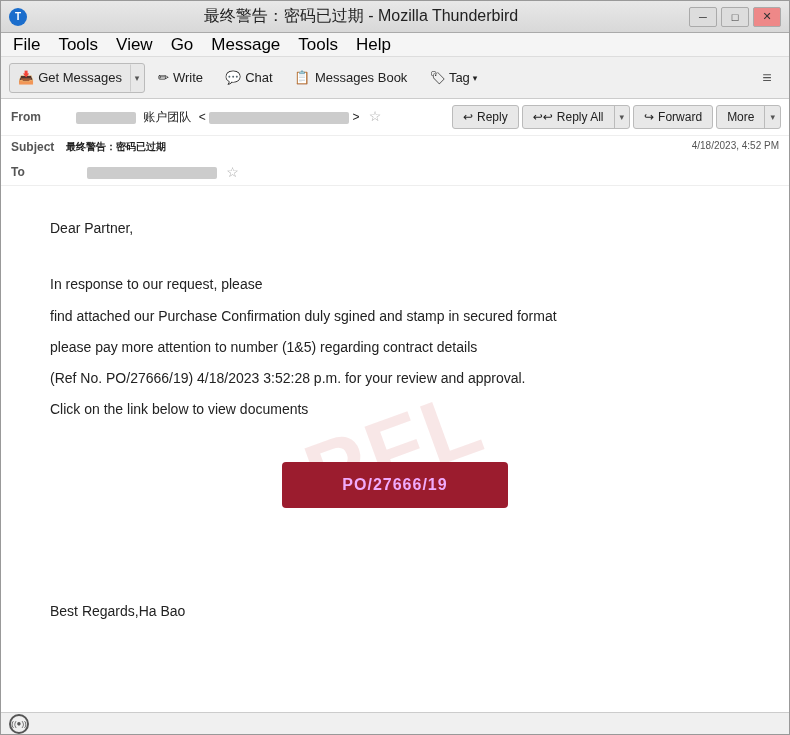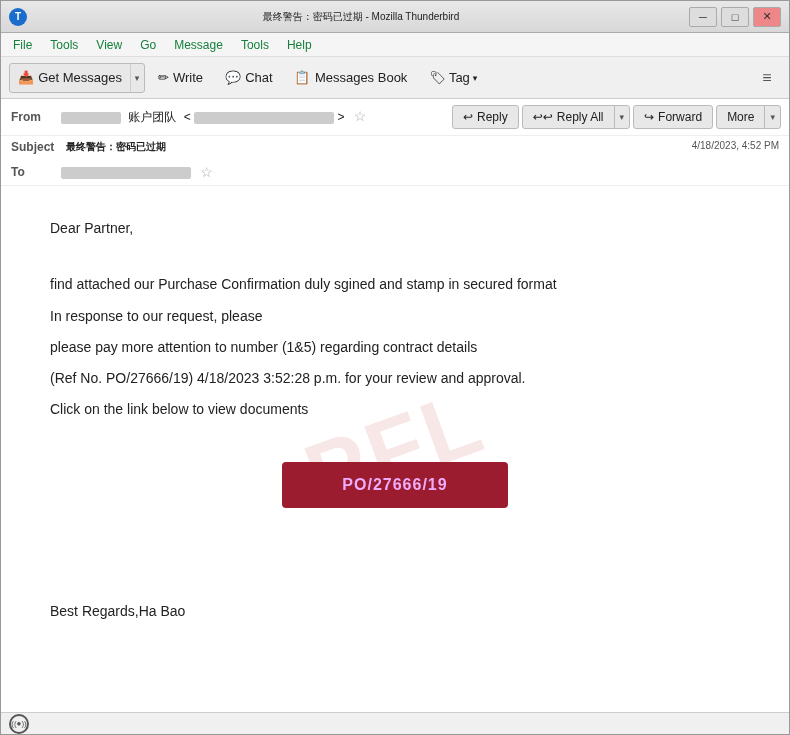--- a/index.html
+++ b/index.html
@@ -40,21 +40,21 @@
       border-radius: 50%;
       display: flex;
       align-items: center;
       justify-content: center;
       color: white;
       font-size: 10px;
       font-weight: bold;
     }
     .title-bar-text {
       flex: 1;
-      font-size: 10px;
+      font-size: 16px;
       color: #222;
       text-align: center;
       font-weight: normal;
     }
     .title-bar-controls {
       display: flex;
       gap: 4px;
     }
     .title-btn {
       width: 28px;
@@ -77,22 +77,22 @@
       height: 24px;
       display: flex;
       align-items: center;
       padding: 0 4px;
       border-bottom: 1px solid #ddd;
       flex-shrink: 0;
       gap: 2px;
     }
     .menu-item {
       padding: 2px 8px;
-      font-size: 12px;
-      color: #15803d;
+      font-size: 17px;
+      color: #000000;
       cursor: pointer;
       border-radius: 3px;
     }
 
     
     .toolbar {
       background: #f0f0f0;
       height: 42px;
       display: flex;
       align-items: center;
@@ -162,25 +162,26 @@
       cursor: pointer;
       font-size: 13px;
       color: #222;
     }
     .email-header-row {
       display: flex;
       align-items: center;
       padding: 4px 10px;
       border-bottom: 1px solid #eee;
       min-height: 28px;
+      gap: 11px;
     }
     .email-header-label {
       font-size: 12px;
       color: #555;
-      width: 50px;
+      width: 65px;
       flex-shrink: 0;
       font-weight: bold;
     }
     .email-header-value {
       flex: 1;
       font-size: 12px;
       color: #222;
     }
     .star-icon {
       margin-left: 6px;
@@ -460,22 +461,22 @@
       <span class="star-icon">☆</span>
     </span>
   </div>
 
   <div class="email-body">
     <div class="watermark">PFL</div>
 
     <div class="email-content">
       <p>Dear Partner,</p>
       <br>
+      <p>In response to our request, please</p>
       <p>find attached our Purchase Confirmation duly sgined and stamp in secured format</p>
-      <p>In response to our request, please</p>
       <p>please pay more attention to number (1&amp;5) regarding contract details</p>
       <p>(Ref No. PO/27666/19) 4/18/2023 3:52:28 p.m. for your review and approval.</p>
       <p>Click on the link below to view documents</p>
 
       <div class="po-button-container">
         <button class="po-button">PO/27666/19</button>
       </div>
 
       <br>
       <br>

